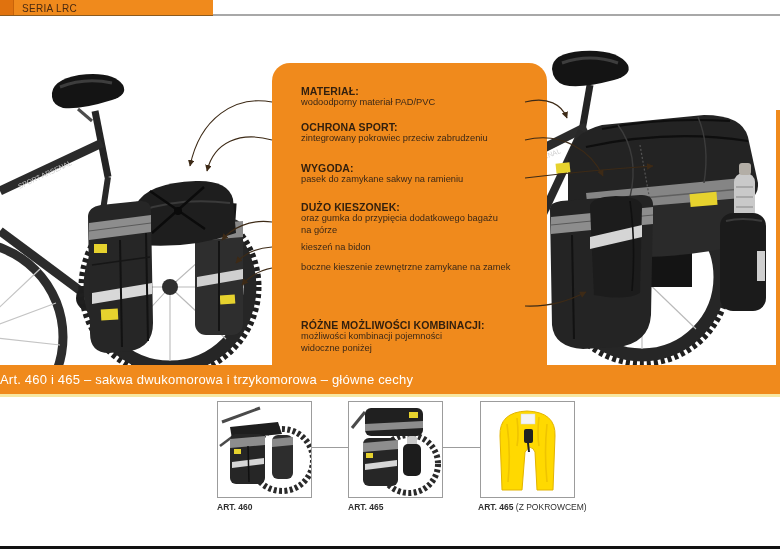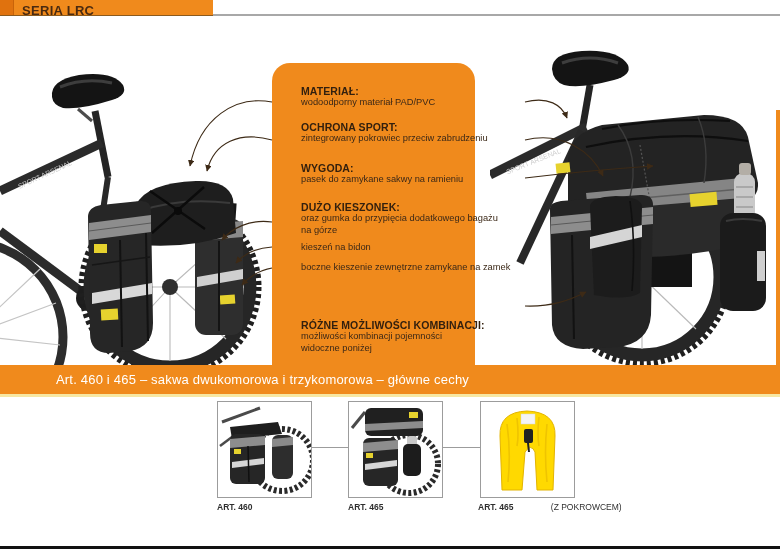--- a/index.html
+++ b/index.html
@@ -10,66 +10,66 @@
   
   .series-bar{
     position:absolute;left:0;top:0;width:213px;height:16px;
     background:#F08A1C;border-bottom:1px solid #8B5A1E;box-sizing:border-box;
   }
   .series-accent{
     position:absolute;left:0;top:0;width:13px;height:15px;background:#E0720E;
     border-right:1px solid #C96309;
   }
   .series-label{
-    position:absolute;left:22px;top:3px;font-size:13px;font-weight:bold;color:#4A2A10;
+    position:absolute;left:22px;top:3px;font-size:10px;font-weight:normal;color:#4A2A10;
     letter-spacing:.3px;
   }
   .header-rule{position:absolute;left:213px;top:14px;width:567px;height:2px;background:#A8A8A8;}
   .right-strip{position:absolute;left:776px;top:110px;width:4px;height:255px;background:#F08A1C;}
 
   
   .photo{position:absolute;}
   .photo-left{left:0;top:25px;}
   .photo-right{left:490px;top:25px;}
 
   
   .feature-panel{
-    position:absolute;left:272px;top:63px;width:203px;height:302px;
+    position:absolute;left:272px;top:63px;width:275px;height:302px;
     background:#F08A1C;border-radius:18px 18px 0 0;z-index:2;
   }
   .feature{position:absolute;left:29px;width:210px;}
   .f-head{font-size:10.5px;font-weight:bold;color:#33200E;line-height:12px;letter-spacing:.1px;}
   .f-body{font-size:9.3px;color:#3B2817;line-height:11.5px;}
   .f-head:empty,.f-body:empty{display:none;}
 
   
   .leaders{position:absolute;left:0;top:0;z-index:3;pointer-events:none;}
 
   
   .banner{position:absolute;left:0;top:365px;width:780px;height:29px;background:#F08A1C;z-index:2;}
   .banner-text{
-    position:absolute;left:0;top:0;width:525px;height:29px;line-height:29px;text-align:center;
+    position:absolute;left:0;top:0;width:525px;height:29px;line-height:29px;text-align:left;
     color:#ffffff;font-size:13px;letter-spacing:.2px;
   }
   .banner-stripe{position:absolute;left:0;top:394px;width:780px;height:3px;background:#F7E7A2;}
 
   
   .product-box{
     position:absolute;top:401px;width:95px;height:97px;background:#fff;
     border:1px solid #9C9C9C;box-sizing:border-box;
   }
   .box-1{left:217px;} .box-2{left:348px;} .box-3{left:480px;}
   .connector{position:absolute;top:447px;height:1px;background:#9C9C9C;}
   .conn-1{left:312px;width:36px;} .conn-2{left:443px;width:37px;}
   .product-label{
     position:absolute;top:502px;font-size:8.5px;color:#2F2F2F;white-space:nowrap;
   }
   .pl-1{left:217px;} .pl-2{left:348px;} .pl-3{left:478px;}
   .pl-main{font-weight:bold;}
-  .pl-suffix{font-weight:normal;margin-left:35px;}
+  .pl-suffix{font-weight:normal;}
   .bottom-rule{position:absolute;left:0;top:546px;width:780px;height:2.5px;background:#121212;}
 </style>
 </head>
 <body>
 
 <div class="page">
 
   <div class="series-bar">
     <div class="series-accent"></div>
     <span class="series-label">SERIA LRC</span>

